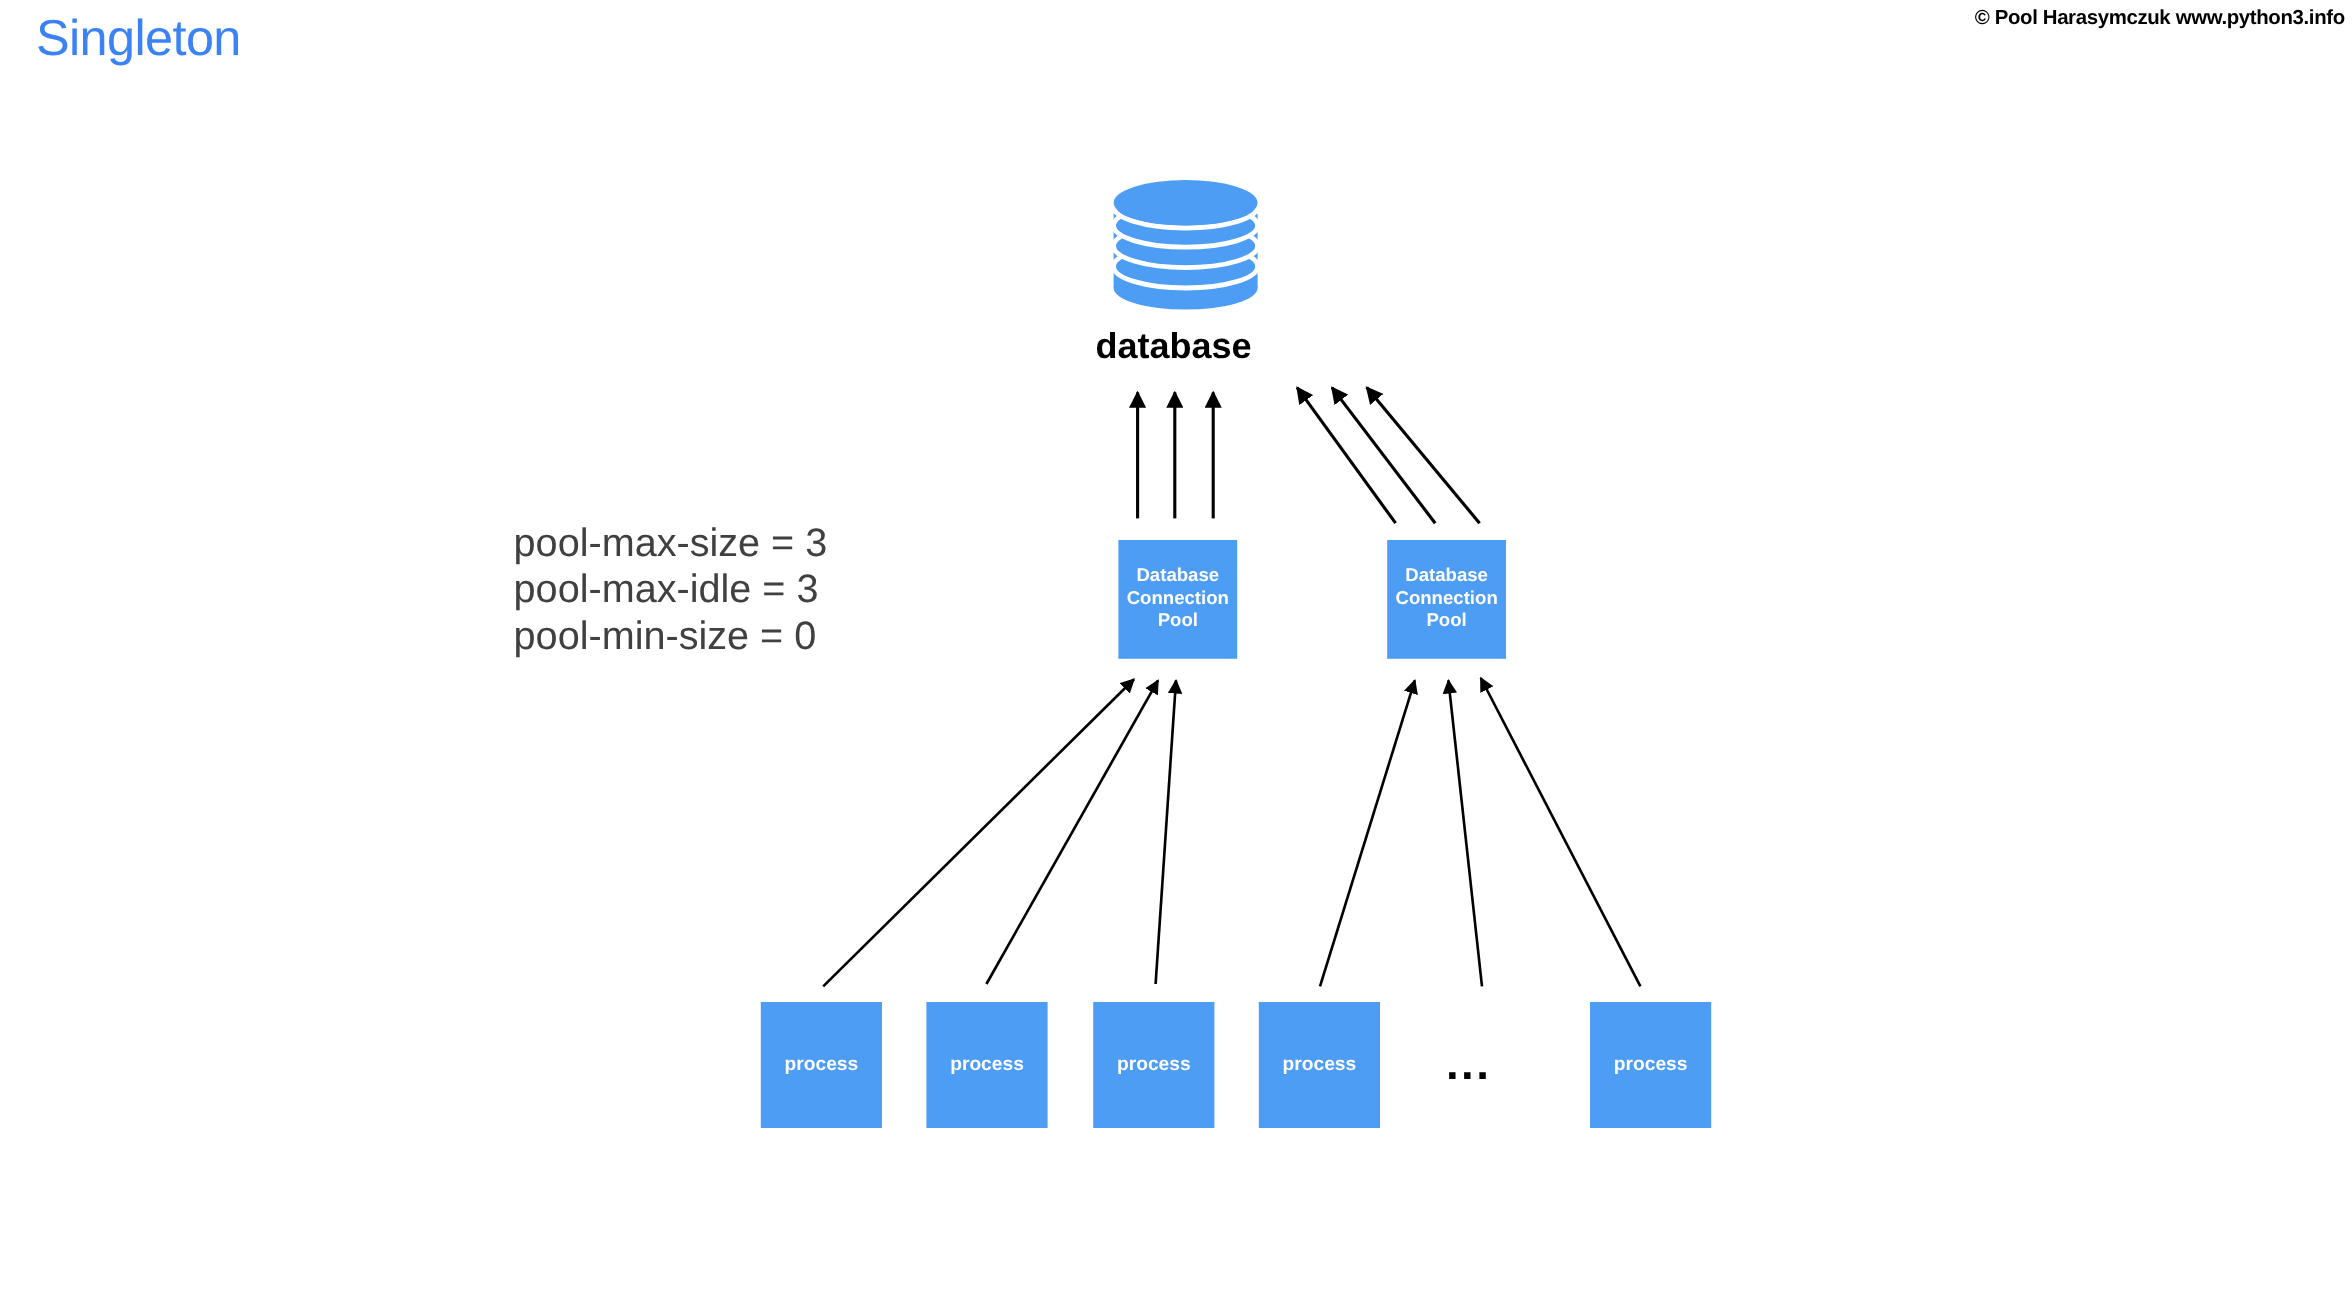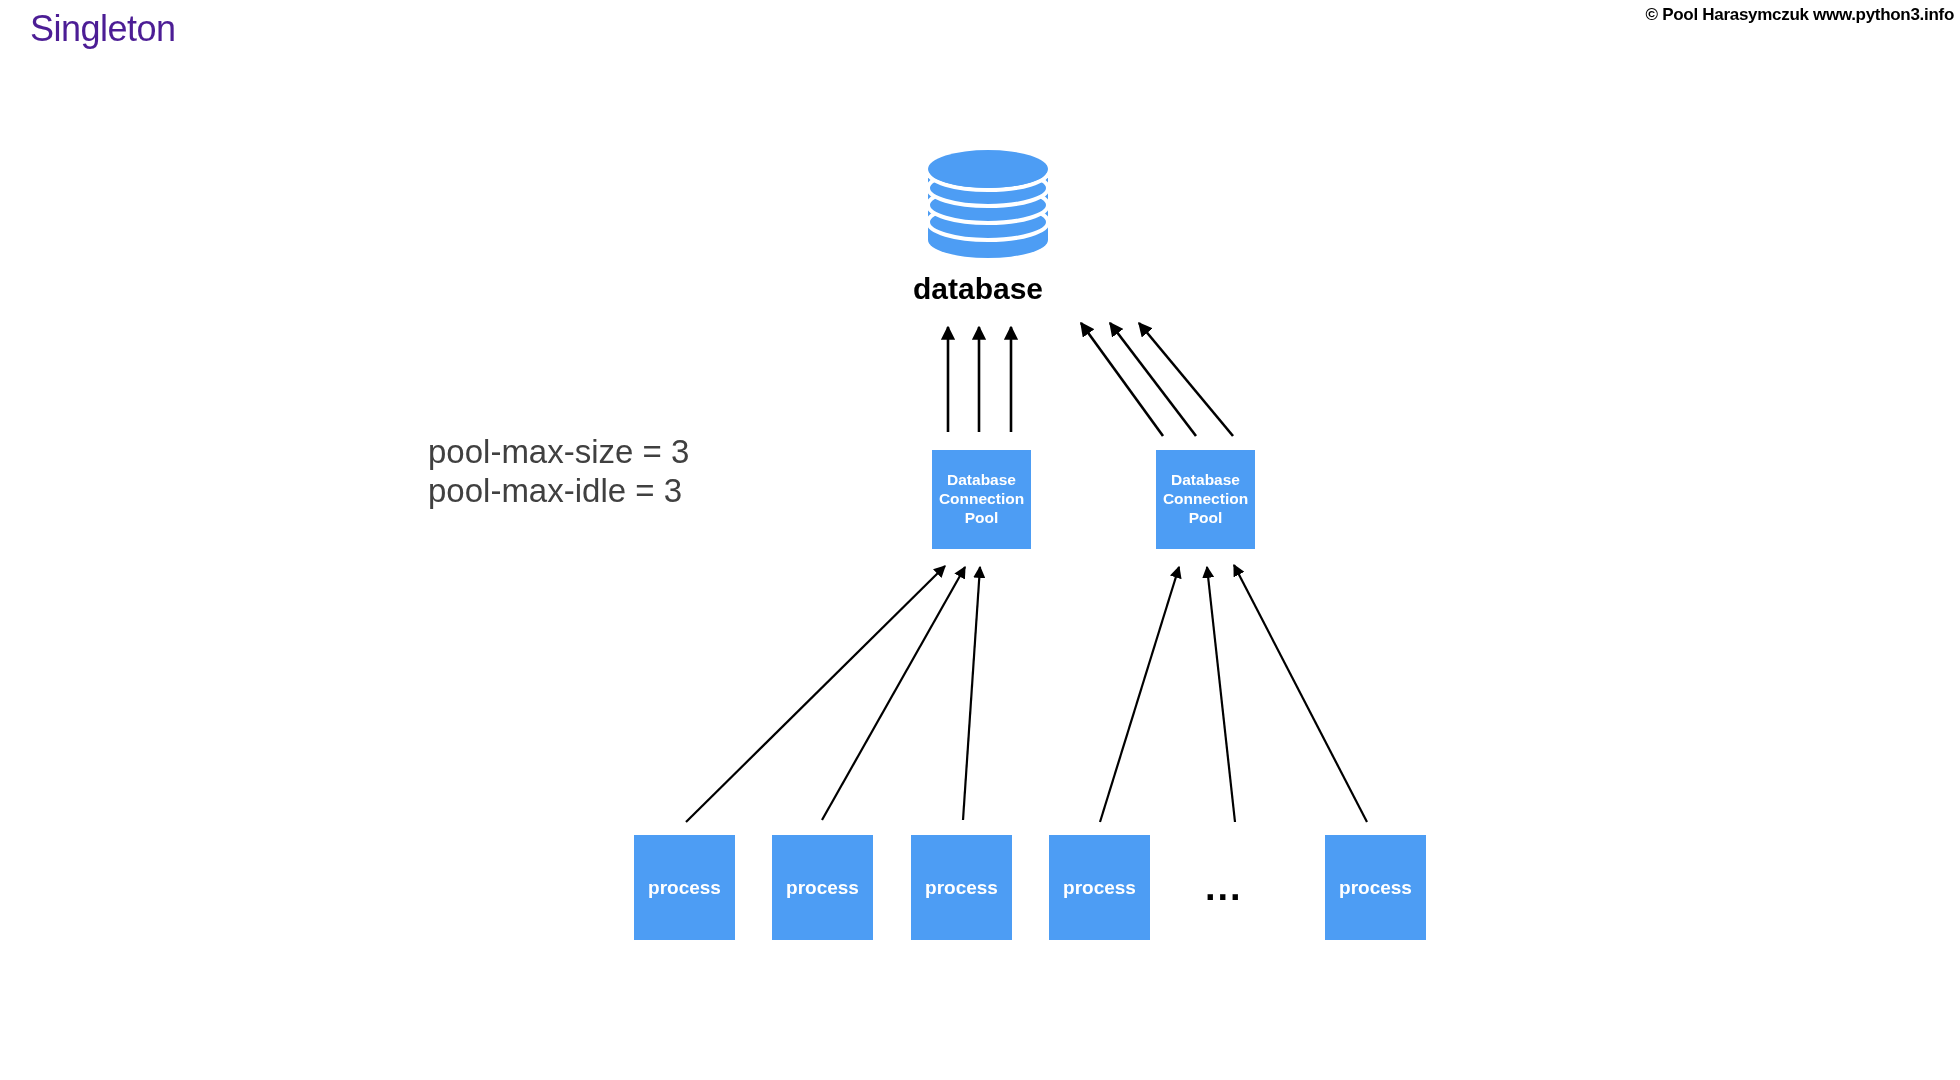--- a/index.html
+++ b/index.html
@@ -13,23 +13,23 @@
   #slide {
     position: relative;
     width: 1960px;
     height: 1080px;
     background: #ffffff;
   }
   #slide-title {
     position: absolute;
     left: 30px;
     top: 8px;
-    font-size: 36px;
+    font-size: 42px;
     font-weight: 400;
-    color: #4c1d95;
+    color: #3b82f6;
     letter-spacing: -0.5px;
     white-space: nowrap;
   }
   #copyright {
     position: absolute;
     right: 6px;
     top: 5px;
     font-size: 17px;
     font-weight: 700;
     color: #000000;
@@ -56,21 +56,21 @@
   }
   .pool-box {
     width: 99px;
     height: 99px;
     font-size: 15.5px;
     padding: 0 3px;
   }
   .process-box {
     width: 101px;
     height: 105px;
-    font-size: 19px;
+    font-size: 16px;
   }
   #db-label {
     position: absolute;
     font-size: 30px;
     font-weight: 700;
     color: #000000;
     white-space: nowrap;
     text-align: center;
   }
   #config-block {
@@ -142,20 +142,21 @@
       <line x1="1235" y1="822" x2="1207" y2="567" marker-end="url(#arrowhead)"></line>
       <line x1="1367" y1="822" x2="1234" y2="565" marker-end="url(#arrowhead)"></line>
     </g>
   </svg>
 
   <div id="db-label" style="left:878px; top:272px; width:200px;">database</div>
 
   <div id="config-block">
     <div>pool-max-size = 3</div>
     <div>pool-max-idle = 3</div>
+    <div>pool-min-size = 0</div>
   </div>
 
   <div class="node-box pool-box" style="left:932px; top:450px;">
     <span>
       <span>Database</span><br>
       <span>Connection</span><br>
       <span>Pool</span>
     </span>
   </div>
 

